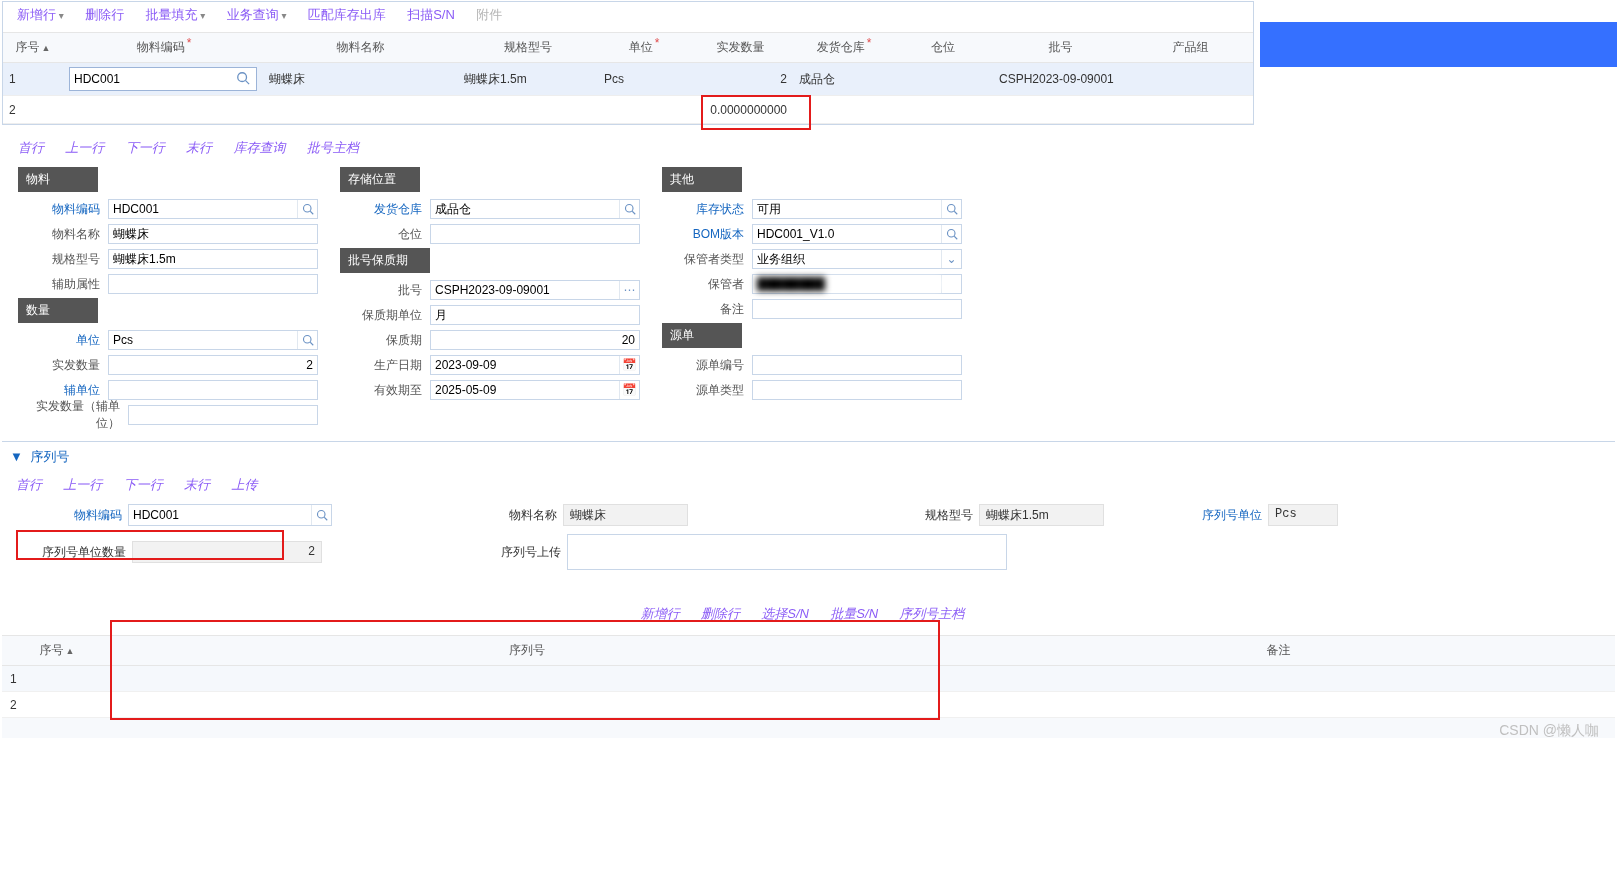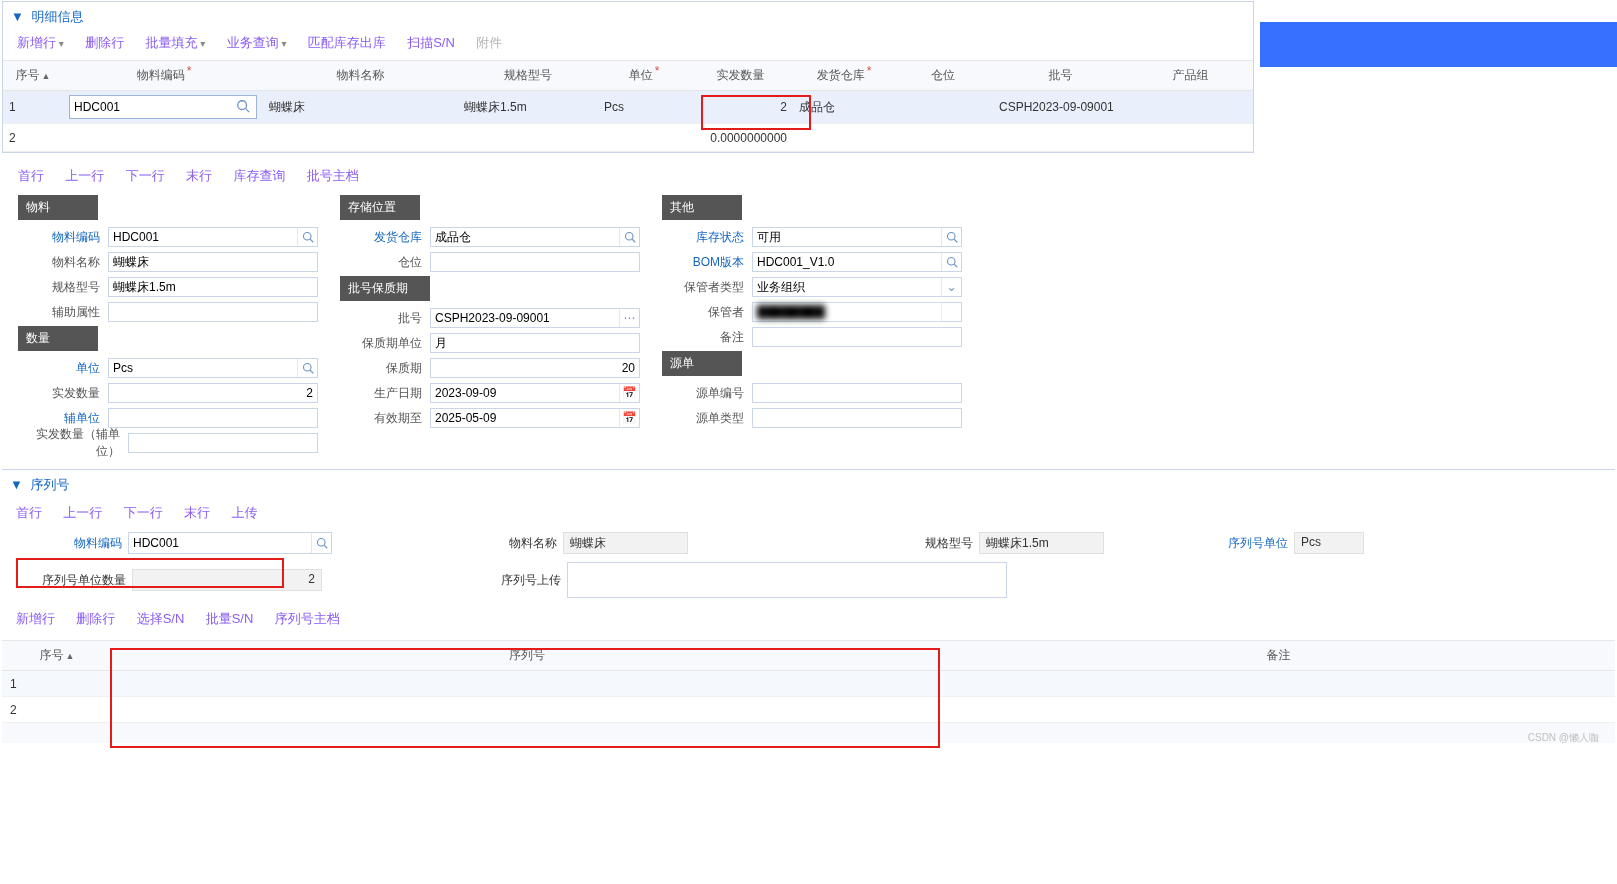--- a/index.html
+++ b/index.html
@@ -15,59 +15,55 @@
   .toolbar .dd::after { content:" ▾"; font-size:10px; color:#888;}
   table.grid { width: 100%; border-collapse: collapse; font-size:12px;}
   table.grid th { background: #f7f9fc; color:#555; font-weight: normal; padding: 6px 6px; border-top:1px solid #e6e6e6; border-bottom:1px solid #e6e6e6; text-align:center; position:relative;}
   table.grid th.req::after{ content:"*"; color:#e04c4c; position:relative; top:-4px; left:2px;}
   table.grid td { padding: 4px 6px; border-bottom:1px solid #eee; height:28px;}
   .row-sel td { background:#e9f0fb;}
   .cell-input { display:flex; align-items:center; border:1px solid #9cb4d8; height:24px; padding:0 4px; background:#fff;}
   .cell-input input { border:none; outline:none; flex:1; font-size:12px; padding:0;}
   .srch { width:16px; height:16px; display:inline-block; }
   .srch svg{ width:14px; height:14px; }
-  .linkbar { padding: 6px 8px 6px 18px;}
+  .linkbar { padding: 6px 8px 6px 18px; font-style: italic;}
   .formgrid { display:flex; gap: 22px; padding: 4px 18px 10px 18px;}
   .col { width: 300px;}
   .sect-hdr { background:#555; color:#fff; padding:4px 8px; font-size:12px; margin-bottom:6px; width:80px;}
   .fld { display:flex; align-items:center; margin: 3px 0; height:22px;}
   .fld label { width: 90px; text-align:right; padding-right:8px; font-size:12px; color:#555;}
   .fld label.blue { color:#1566c0;}
   .ibox { flex:1; border:1px solid #c8d6e8; height:20px; display:flex; align-items:center; background:#fff;}
   .ibox input { border:none; outline:none; flex:1; padding: 0 4px; font-size:12px; width:100%;}
   .ibox .icn { width:20px; text-align:center; color:#6b92c4; border-left:1px solid #e1e8f0; height:100%; display:flex; align-items:center; justify-content:center;}
   .ibox.blur input { filter: blur(3px);}
   .redbox { border: 2px solid #e31b1b; position:absolute; pointer-events:none; z-index:5;}
   .snhdr-row { display:flex; align-items:center; padding: 4px 10px;}
   .snfld { display:flex; align-items:center;}
   .snfld label { text-align:right; padding-right:6px; color:#333; font-size:12px;}
   .snfld label.blue{color:#1566c0;}
   .snfld .ro { background:#f2f2f2; border:1px solid #e0e0e0; min-width:125px; height:22px; padding:2px 6px; display:inline-block;}
   .snfld .ibox2{border:1px solid #c8d6e8;height:22px;display:flex;align-items:center;background:#fff;}
   .snfld .ibox2 input{border:none;outline:none;flex:1;padding:0 4px;font-size:12px;}
   .snfld .ibox2 .icn{width:20px;text-align:center;color:#6b92c4;border-left:1px solid #e1e8f0;height:100%;display:flex;align-items:center;justify-content:center;}
-  .watermark { position:absolute; right:18px; bottom:4px; color:#c0c0c0; font-size:10px; z-index:10;text-align:right;}
+  .watermark { position:absolute; right:18px; bottom:4px; color:#c0c0c0; font-size:14px; z-index:10;text-align:right;}
   table.grid2 { width:100%; border-collapse:collapse; font-size:12px; margin-top:6px;}
   table.grid2 th { background:#f7f9fc; padding:6px; font-weight:normal; color:#555; border-top:1px solid #e6e6e6; border-bottom:1px solid #e6e6e6;}
   table.grid2 td { padding:5px 8px; border-bottom:1px solid #f0f0f0; height:26px;}
   .row-alt td{background:#f5f8fc;}
   .sortasc::after{content:"▲"; font-size:9px; margin-left:2px; color:#666;}
 </style>
 </head>
 <body>
 
 <div class="blue-bar"></div>
 
 <div class="main-wrap">
 
 <div class="panel" style="width:1252px;">
-  <div class="panel-header">
-    <span class="caret">▼</span>
-    <span>明细信息</span>
-  </div>
   <div class="toolbar">
     <a href="#" class="dd">新增行</a>
     <a href="#">删除行</a>
     <a href="#" class="dd">批量填充</a>
     <a href="#" class="dd">业务查询</a>
     <a href="#">匹配库存出库</a>
     <a href="#">扫描S/N</a>
     <a href="#" class="disabled">附件</a>
   </div>
   <table class="grid">
@@ -357,39 +353,39 @@
           </div>
     </div>
     <div class="snfld" style="margin-left:175px;">
       <label style="width:56px;">物料名称</label>
       <span class="ro">蝴蝶床</span>
     </div>
     <div class="snfld" style="margin-left:235px;">
       <label style="width:56px;">规格型号</label>
       <span class="ro">蝴蝶床1.5m</span>
     </div>
-    <div class="snfld" style="margin-left:120px;">
+    <div class="snfld" style="margin-left:94px;font-family:Liberation Mono, monospace;">
       <label class="blue" style="width:70px;">序列号单位</label>
       <span class="ro" style="min-width:70px;">Pcs</span>
     </div>
   </div>
 
   <div class="snhdr-row" style="margin-top:0px;">
     <div class="snfld" style="width:280px; margin-left:30px;">
       <label style="width:90px;">序列号单位数量</label>
       <span class="ro" style="flex:1; text-align:right; min-width:130px;">2</span>
     </div>
     <div class="snfld" style="margin-left:175px;">
       <label style="width:70px;">序列号上传</label>
       <div style="border:1px solid #c8d6e8; width:440px; height:36px;"></div>
     </div>
   </div>
   <div class="redbox" style="left:14px; top:88px; width:268px; height:30px;"></div>
 
-  <div class="linkbar" style="padding-left:14px; margin-top:2px;">
+  <div class="linkbar" style="padding-left:14px; margin-top:25px;text-align:center;">
     <a href="#">新增行</a>
     <a href="#">删除行</a>
     <a href="#">选择S/N</a>
     <a href="#">批量S/N</a>
     <a href="#">序列号主档</a>
   </div>
 
   <table class="grid2">
     <colgroup>
           <col style="width:110px">

